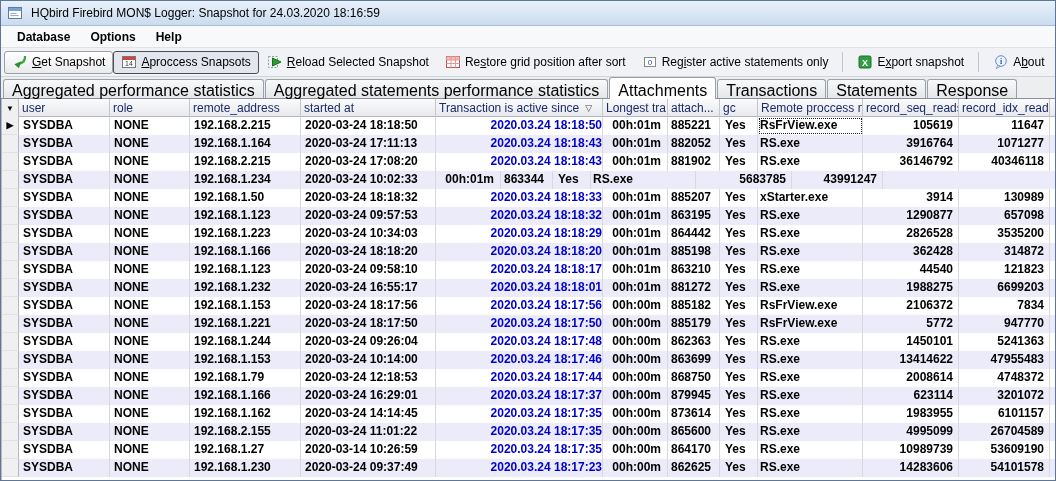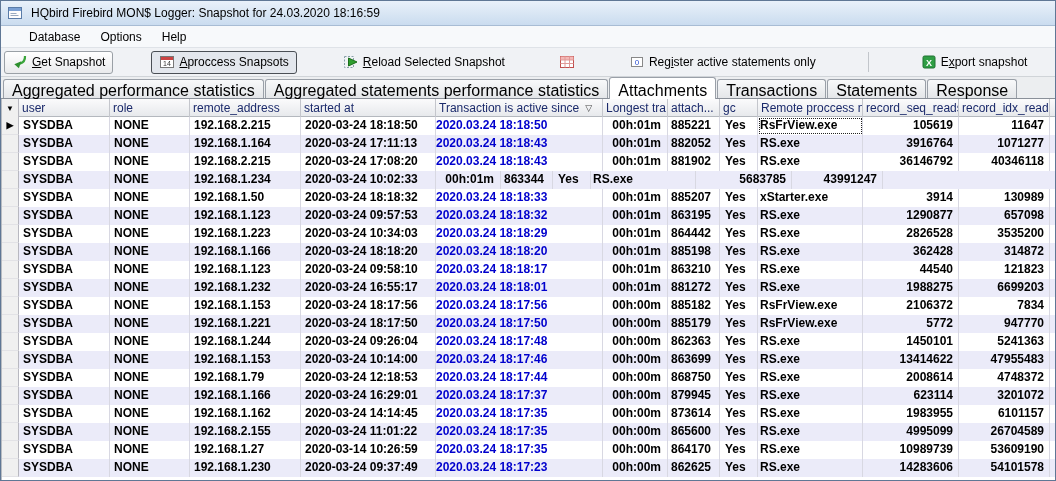--- a/index.html
+++ b/index.html
@@ -10,26 +10,26 @@
 
   
   .titlebar { height:25px; flex:0 0 25px; display:flex; align-items:center; gap:8px;
               padding:0 6px; background:linear-gradient(#e9f1fa,#cadcef);
               border-bottom:1px solid #a8bcd4; }
   .titlebar .app-ic { width:16px; height:16px; flex:0 0 16px; }
   .title-text { font-size:12px; color:#000; white-space:nowrap; }
 
   
   .menubar { height:22px; flex:0 0 22px; display:flex; align-items:center;
-             background:#f7f9fb; border-bottom:1px solid #dfe3e8; padding-left:18px; }
+             background:#f7f9fb; border-bottom:1px solid #dfe3e8; padding-left:6px;font-weight:bold; }
   .menu-item { font-size:12px; color:#000; padding:2px 10px; cursor:default; }
 
   
   .toolbar { height:29px; flex:0 0 29px; display:flex; align-items:center;
-             background:#f0f2f5; border-bottom:1px solid #d0d4d8; padding:0 3px;gap:38px; }
+             background:#f0f2f5; border-bottom:1px solid #d0d4d8; padding:0 3px; }
   .tb-btn { display:flex; align-items:center; gap:4px; padding:2px 7px; height:23px;
             font-size:12px; color:#000; white-space:nowrap; border:1px solid transparent;
             border-radius:3px; cursor:default; }
   .tb-btn.up   { border-color:#9aa0a6; background:linear-gradient(#ffffff,#e9eaec); }
   .tb-btn.down { border-color:#4a4f55; background:#e3e7ed; }
   .tb-icon { width:16px; height:16px; display:inline-block; flex:0 0 16px; }
   .tb-icon svg { display:block; }
   .tb-label .u { text-decoration:underline; }
   .tb-sep { width:1px; height:20px; background:#c2c6cb; margin:0 6px; flex:0 0 1px; }
 
@@ -64,21 +64,21 @@
   .rowarrow { font-size:9px; color:#000; line-height:1; }
   .sort-glyph { font-size:9px; color:#444; margin-left:6px; }
 
   .col-user { width:91px; }  .col-role { width:80px; }
   .col-remote_address { width:111px; }  .col-started_at { width:135px; }
   .col-tx_active_since { width:167px; } .col-longest_tra { width:65px; }
   .col-attach { width:52px; } .col-gc { width:38px; }
   .col-process { width:105px; } .col-record_seq_reads { width:96px; }
   .col-record_idx_reads { width:91px; } .col-stub { flex:1 1 auto; border-right:none; }
 
-  .grow .col-tx_active_since { color:#0000cd; text-align:left; padding-left:0; }
+  .grow .col-tx_active_since { color:#0000cd; text-align:right; padding-left:0; }
   .grow .col-longest_tra { text-align:right; padding-right:6px; padding-left:0; }
   .grow .col-attach { padding-left:3px; }
   .grow .col-gc { padding-left:5px; }
   .grow .col-process { padding-left:2px; }
   .grow .col-record_seq_reads, .grow .col-record_idx_reads
         { text-align:right; padding-right:5px; padding-left:0; }
   .gcell.focused { outline:1px dotted #222; outline-offset:-2px; }
 </style>
 </head>
 <body>
@@ -132,20 +132,21 @@
         <span class="tb-label"><span></span><span class="u">R</span><span>eload Selected Snapshot</span></span>
       </div>
       <div class="tb-btn">
         <span class="tb-icon">
           <svg width="16" height="16" viewBox="0 0 16 16">
             <rect x="1.5" y="2.5" width="13" height="11" fill="#fff" stroke="#c0504e"></rect>
             <rect x="1.5" y="2.5" width="13" height="3.5" fill="#f4b8b6"></rect>
             <path d="M1.5 6h13M1.5 9.5h13M6 2.5v11M10.5 2.5v11" stroke="#e09a98" fill="none"></path>
           </svg>
         </span>
+        <span class="tb-label"><span>Re</span><span class="u">s</span><span>tore grid position after sort</span></span>
       </div>
       <div class="tb-btn">
         <span class="tb-icon">
           <svg width="16" height="16" viewBox="0 0 16 16">
             <rect x="2.5" y="3.5" width="11" height="9" fill="#fff" stroke="#888"></rect>
             <text x="8" y="11" font-size="8" text-anchor="middle" fill="#2a4fd0" font-family="sans-serif">0</text>
           </svg>
         </span>
         <span class="tb-label"><span>Reg</span><span class="u">i</span><span>ster active statements only</span></span>
       </div>

